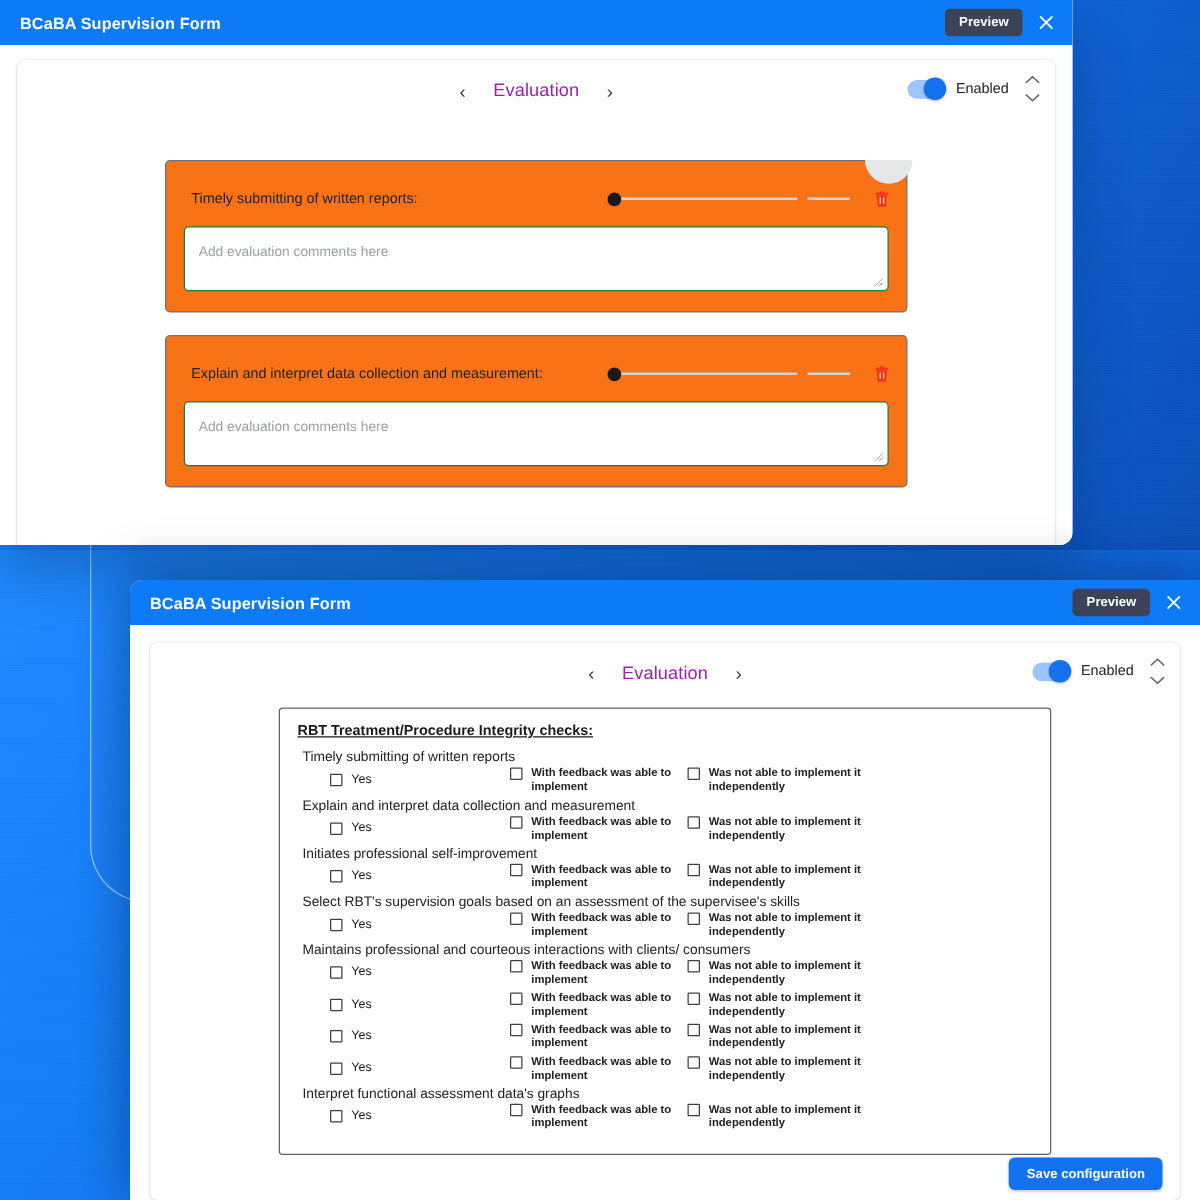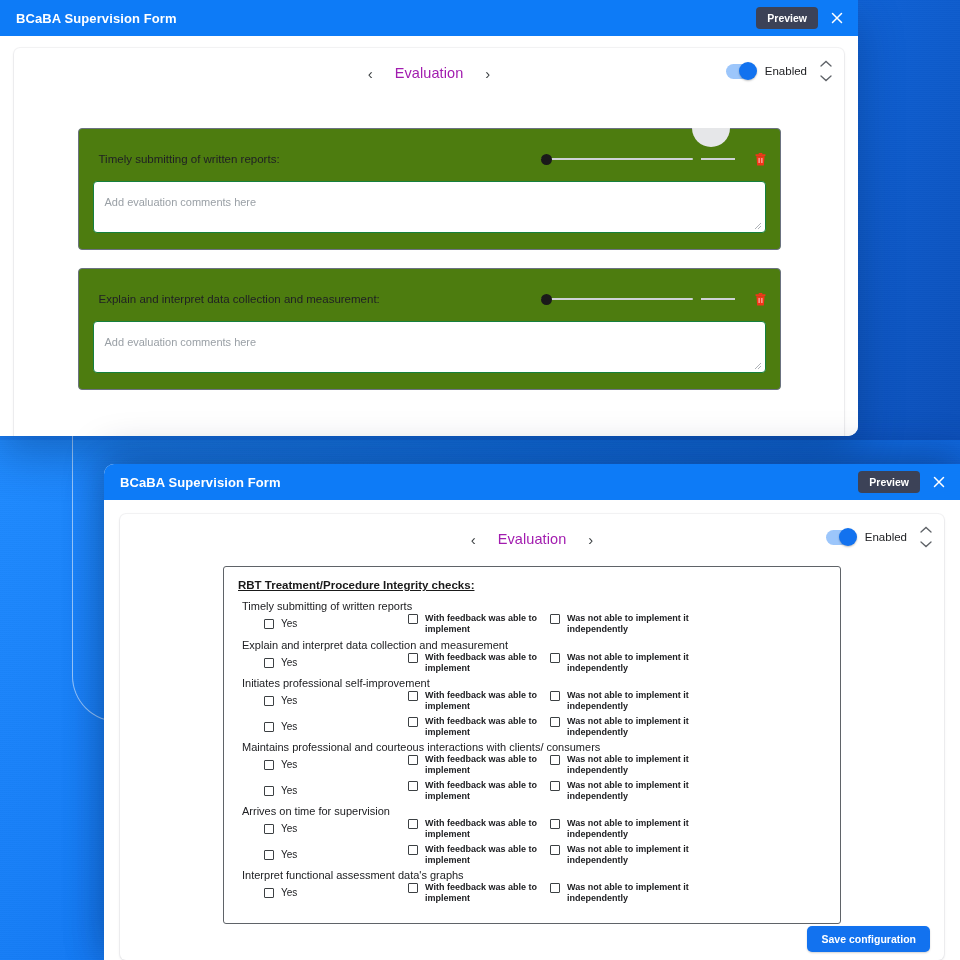--- a/index.html
+++ b/index.html
@@ -171,24 +171,24 @@
     position: absolute;
     left: 678px; top: 80px;
     width: 38px; height: 19px;
     background: #e6e7e9;
     border-bottom-left-radius: 38px;
     border-bottom-right-radius: 38px;
   }
 
   .eval-card {
     margin: 0 auto;
-    width: 703px;
+    width: 594px;
     border: 1.6px solid #6b7280;
     border-radius: 4px;
-    background: #4d7c0f;
+    background: #f97316;
     padding: 18px 14px 16px 14px;
   }
   .eval-card + .eval-card { margin-top: 18px; }
   .eval-row {
     display: flex; align-items: center;
     gap: 10px;
     padding: 4px 0 0 6px;
   }
   .eval-label {
     font-size: 11.5px;
@@ -529,20 +529,21 @@
                     <span class="cbx"></span>
                     <span class="opt-text">With feedback was able to implement</span>
                   </label>
                   <label class="opt o3">
                     <span class="cbx"></span>
                     <span class="opt-text">Was not able to implement it independently</span>
                   </label>
                 </div>
               </div>
               <div class="check-item">
+                <div class="check-item-label">Select RBT's supervision goals based on an assessment of the supervisee's skills</div>
                 <div class="check-opts">
                   <label class="opt o1">
                     <span class="cbx"></span>
                     <span class="opt-text">Yes</span>
                   </label>
                   <label class="opt o2">
                     <span class="cbx"></span>
                     <span class="opt-text">With feedback was able to implement</span>
                   </label>
                   <label class="opt o3">
@@ -578,21 +579,20 @@
                     <span class="cbx"></span>
                     <span class="opt-text">With feedback was able to implement</span>
                   </label>
                   <label class="opt o3">
                     <span class="cbx"></span>
                     <span class="opt-text">Was not able to implement it independently</span>
                   </label>
                 </div>
               </div>
               <div class="check-item">
-                <div class="check-item-label">Arrives on time for supervision</div>
                 <div class="check-opts">
                   <label class="opt o1">
                     <span class="cbx"></span>
                     <span class="opt-text">Yes</span>
                   </label>
                   <label class="opt o2">
                     <span class="cbx"></span>
                     <span class="opt-text">With feedback was able to implement</span>
                   </label>
                   <label class="opt o3">

